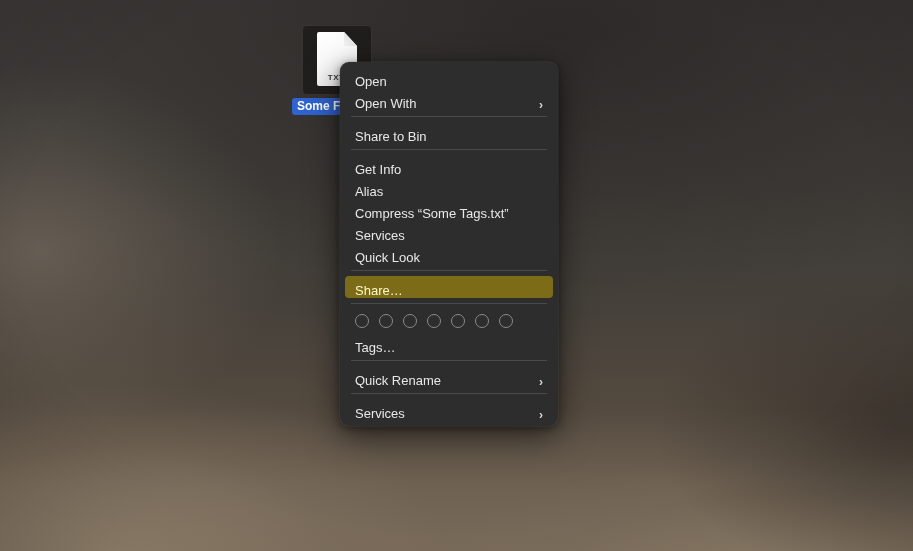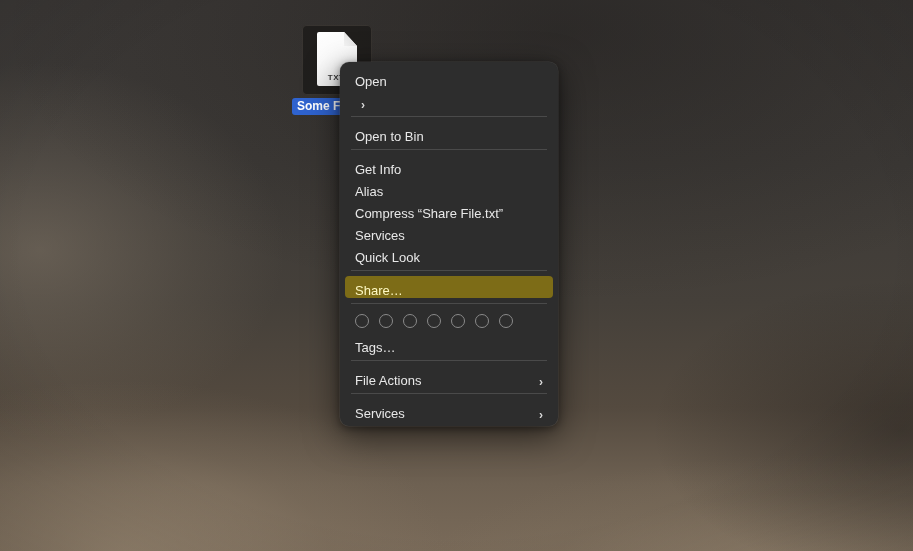--- a/index.html
+++ b/index.html
@@ -239,39 +239,40 @@
     </div>
     <div class="icon-label">Some F</div>
   </div>
 
   <div class="context-menu">
 
     <div class="menu-item">
       <span class="label">Open</span>
     </div>
     <div class="menu-item">
+      <span class="label">Open With</span>
       <span class="submenu-arrow">›</span>
     </div>
 
     <div class="menu-separator"></div>
 
     <div class="menu-item">
-      <span class="label">Open to Bin</span>
+      <span class="label">Share to Bin</span>
     </div>
 
     <div class="menu-separator"></div>
 
     <div class="menu-item">
       <span class="label">Get Info</span>
     </div>
     <div class="menu-item">
       <span class="label">Alias</span>
     </div>
     <div class="menu-item">
-      <span class="label">Compress “Share File.txt”</span>
+      <span class="label">Compress “Some Tags.txt”</span>
     </div>
     <div class="menu-item">
       <span class="label">Services</span>
     </div>
     <div class="menu-item">
       <span class="label">Quick Look</span>
     </div>
 
     <div class="menu-separator"></div>
 
@@ -290,21 +291,21 @@
       <span class="tag-dot"></span>
       <span class="tag-dot"></span>
     </div>
     <div class="menu-item">
       <span class="label">Tags…</span>
     </div>
 
     <div class="menu-separator"></div>
 
     <div class="menu-item">
-      <span class="label">File Actions</span>
+      <span class="label">Quick Rename</span>
       <span class="submenu-arrow">›</span>
     </div>
 
     <div class="menu-separator"></div>
 
     <div class="menu-item">
       <span class="label">Services</span>
       <span class="submenu-arrow">›</span>
     </div>
 

